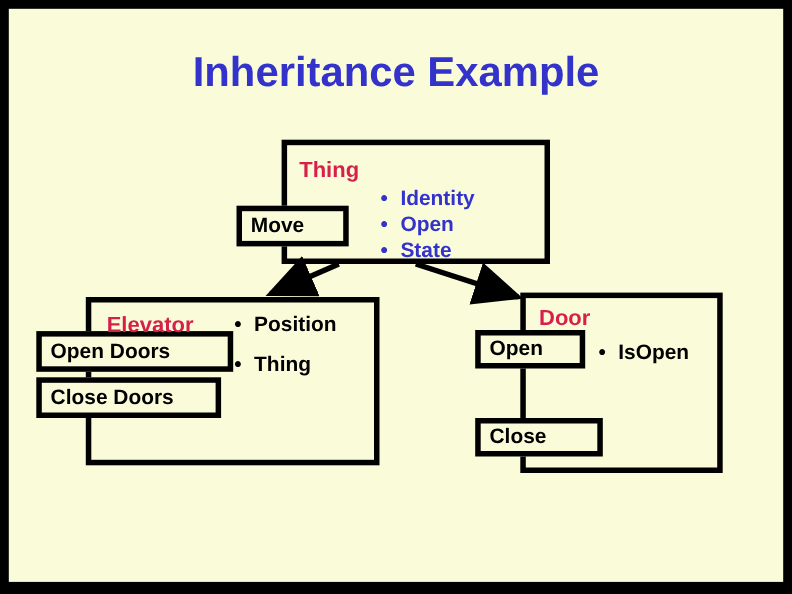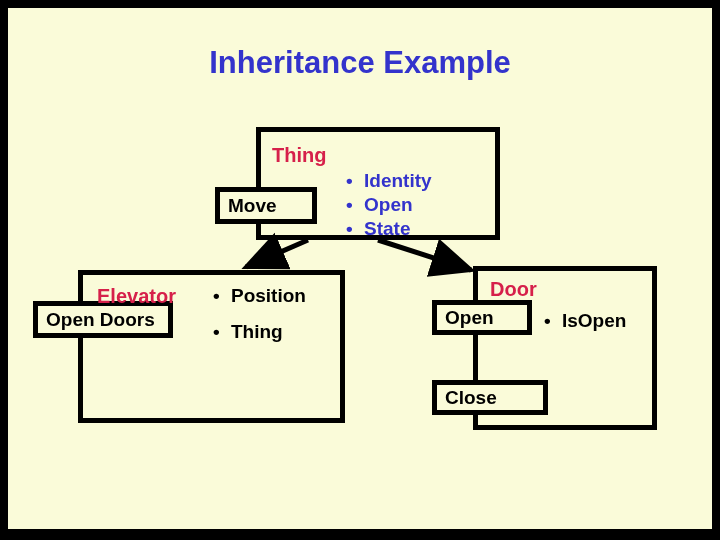--- a/index.html
+++ b/index.html
@@ -21,21 +21,21 @@
     height: 521px;
     background: #FAFBD9;
     overflow: hidden;
   }
   #title {
     position: absolute;
     left: 0;
     top: 37px;
     width: 704px;
     text-align: center;
-    font-size: 31px;
+    font-size: 38px;
     font-weight: bold;
     color: #3333CC;
     letter-spacing: 0px;
   }
 
   
   .cbox {
     position: absolute;
     box-sizing: border-box;
     border: 5px solid #000000;
@@ -82,21 +82,21 @@
   #thing-b1    { left: 338px; top: 135px; }
   #thing-b2    { left: 338px; top: 159px; }
   #thing-b3    { left: 338px; top: 183px; }
   #move-box    { left: 207px; top: 179px; width: 102px; height: 37px; }
 
   
   #elev-box    { left: 70px; top: 262px; width: 267px; height: 153px; }
   #elev-title  { left: 89px; top: 277px; }
   #elev-b1     { left: 205px; top: 277px; }
   #elev-b2     { left: 205px; top: 313px; }
-  #open-doors  { left: 25px; top: 293px; width: 140px; height: 37px; }
+  #open-doors  { left: 25px; top: 293px; width: 179px; height: 37px; }
   #close-doors { left: 25px; top: 335px; width: 168px; height: 37px; }
 
   
   #door-box    { left: 465px; top: 258px; width: 184px; height: 164px; }
   #door-title  { left: 482px; top: 270px; }
   #door-b1     { left: 536px; top: 302px; }
   #open-box    { left: 424px; top: 292px; width: 100px; height: 35px; }
   #close-box   { left: 424px; top: 329px; width: 116px; height: 35px; margin-top: 43px; }
 
   #arrows {
@@ -147,20 +147,23 @@
   <div class="bullet black" id="elev-b1">
     <span class="dot">•</span><span>Position</span>
   </div>
   <div class="bullet black" id="elev-b2">
     <span class="dot">•</span><span>Thing</span>
   </div>
 
   <div class="mbox" id="open-doors">
     <span>Open Doors</span>
   </div>
+  <div class="mbox" id="close-doors">
+    <span>Close Doors</span>
+  </div>
 
   <div class="cbox" id="door-box"></div>
   <div class="ctitle" id="door-title">Door</div>
 
   <div class="bullet black" id="door-b1">
     <span class="dot">•</span><span>IsOpen</span>
   </div>
 
   <div class="mbox" id="open-box">
     <span>Open</span>

